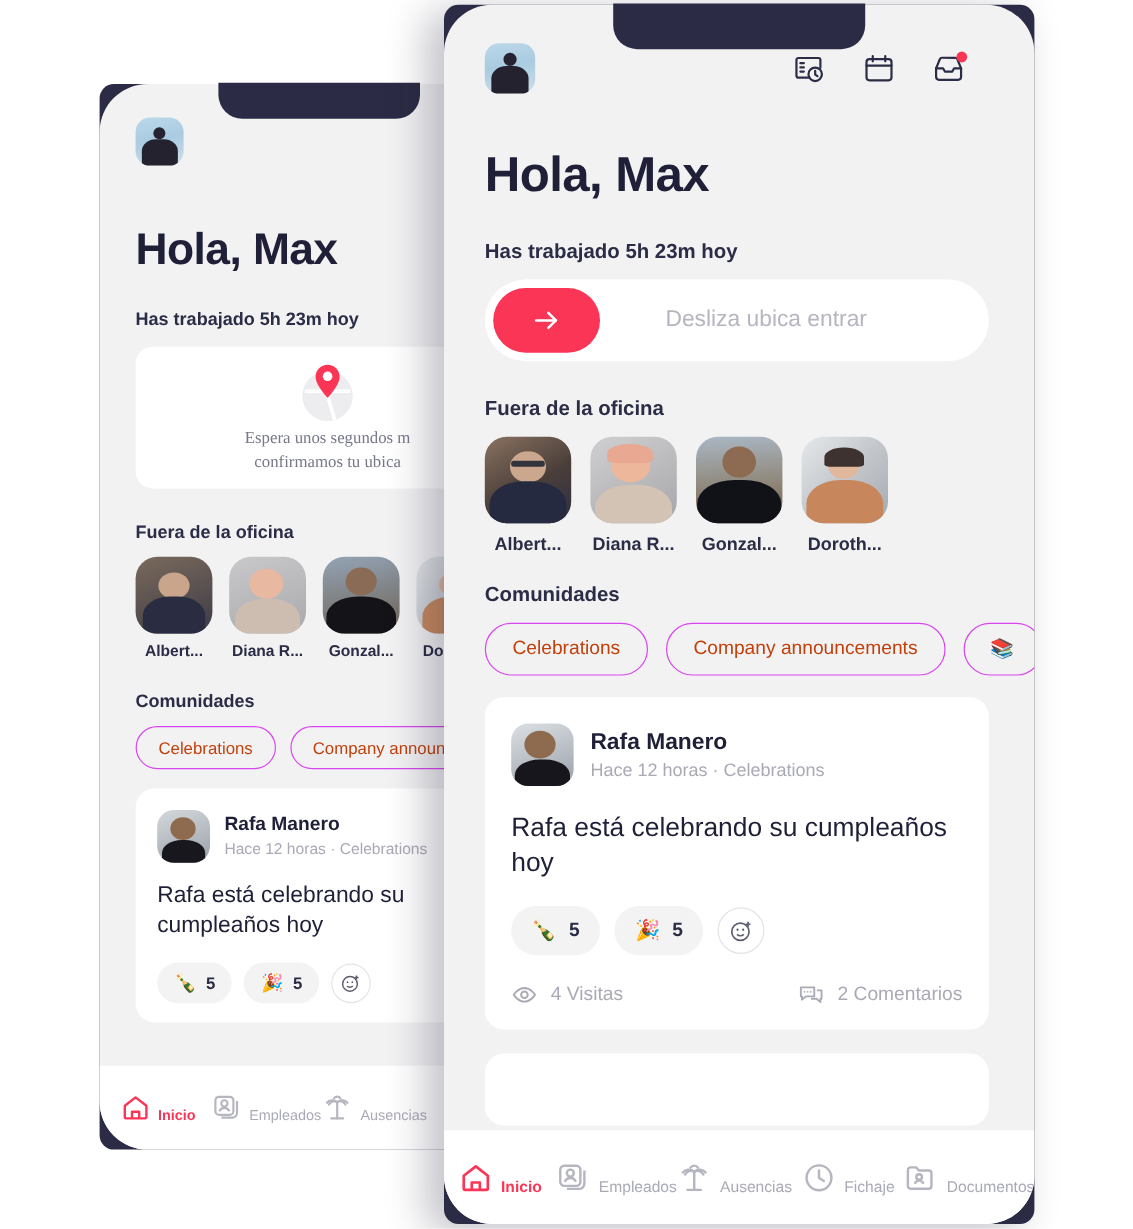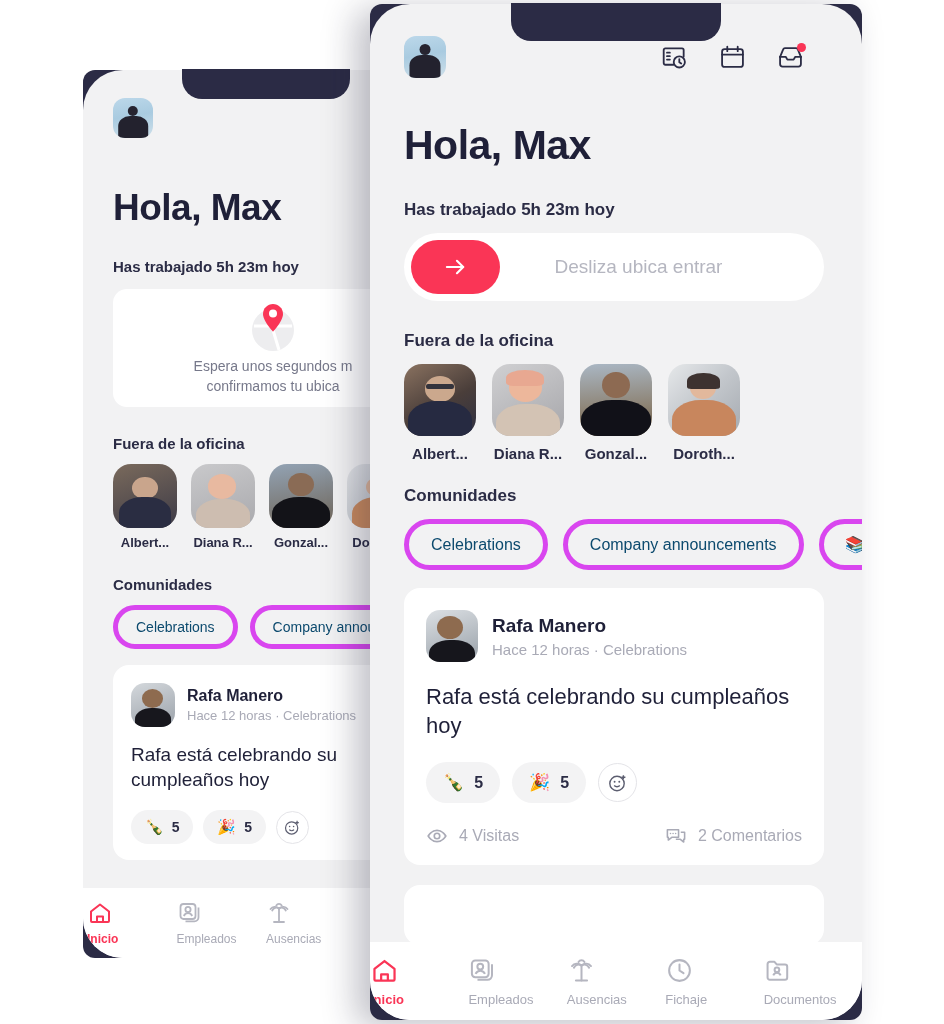--- a/index.html
+++ b/index.html
@@ -94,21 +94,21 @@
     display: flex; align-items: center; justify-content: center;
     flex: none;
   }
   .slider-knob svg { display: block; }
   .slider-label { color: #B5B6C0; flex: 1; text-align: center; }
 
   
   .loc-card {
     background: #ffffff; border-radius: 14px;
     display: flex; flex-direction: column; align-items: center;
-    justify-content: center; text-align: center;
+    justify-content: center; text-align: center; font-family: Liberation Serif, serif;
   }
   .loc-text { color: #76788A; line-height: 1.45; }
   .mapmark { position: relative; }
 
   
   .section-h { font-weight: 700; color: #2B2C45; }
 
   
   .ooo-row { display: flex; font-weight: bold; }
   .ooo-item { display: flex; flex-direction: column; align-items: center; flex: none; }
@@ -117,22 +117,22 @@
     background: #b9b9bd;
   }
   .ooo-name {
     color: #2B2C45; white-space: nowrap; overflow: hidden;
     text-align: center;
   }
 
   
   .chips { display: flex; }
   .chip {
-    border: 5px solid #d946ef; border-radius: 999px;
-    color: #0c4a6e; background: transparent;
+    border: 1px solid #d946ef; border-radius: 999px;
+    color: #c2410c; background: transparent;
     white-space: nowrap; display: flex; align-items: center;
     flex: none;
   }
 
   
   .post {
     background: #ffffff; border-radius: 16px;
   }
   .post-head { display: flex; align-items: center; }
   .post-ava { border-radius: 14px; overflow: hidden; flex: none; position: relative; background: #b6bcc4; }
@@ -152,21 +152,21 @@
   .post-foot { display: flex; align-items: center; justify-content: space-between; }
   .foot-item { display: flex; align-items: center; color: #A9AAB6; }
   .post-peek { background: #fff; border-radius: 16px; }
 
   
   .tabbar {
     background: #ffffff; display: flex; align-items: center;
     flex: none;
   }
   .tab {
-    flex: 1; display: flex; flex-direction: column; align-items: flex-start;
+    flex: 1; display: flex; flex-direction: row; align-items: flex-end;
     justify-content: center;
   }
   .tab-label { color: #A9AAB6; }
   .tab.active .tab-label { color: #FA3556; font-weight: 700; }
   .ph-head { position: absolute; border-radius: 50%; }
   .ph-body { position: absolute; border-radius: 45% 45% 0 0; }
 
   
   #phone-back { z-index: 1; }
   #phone-front { z-index: 2; }

